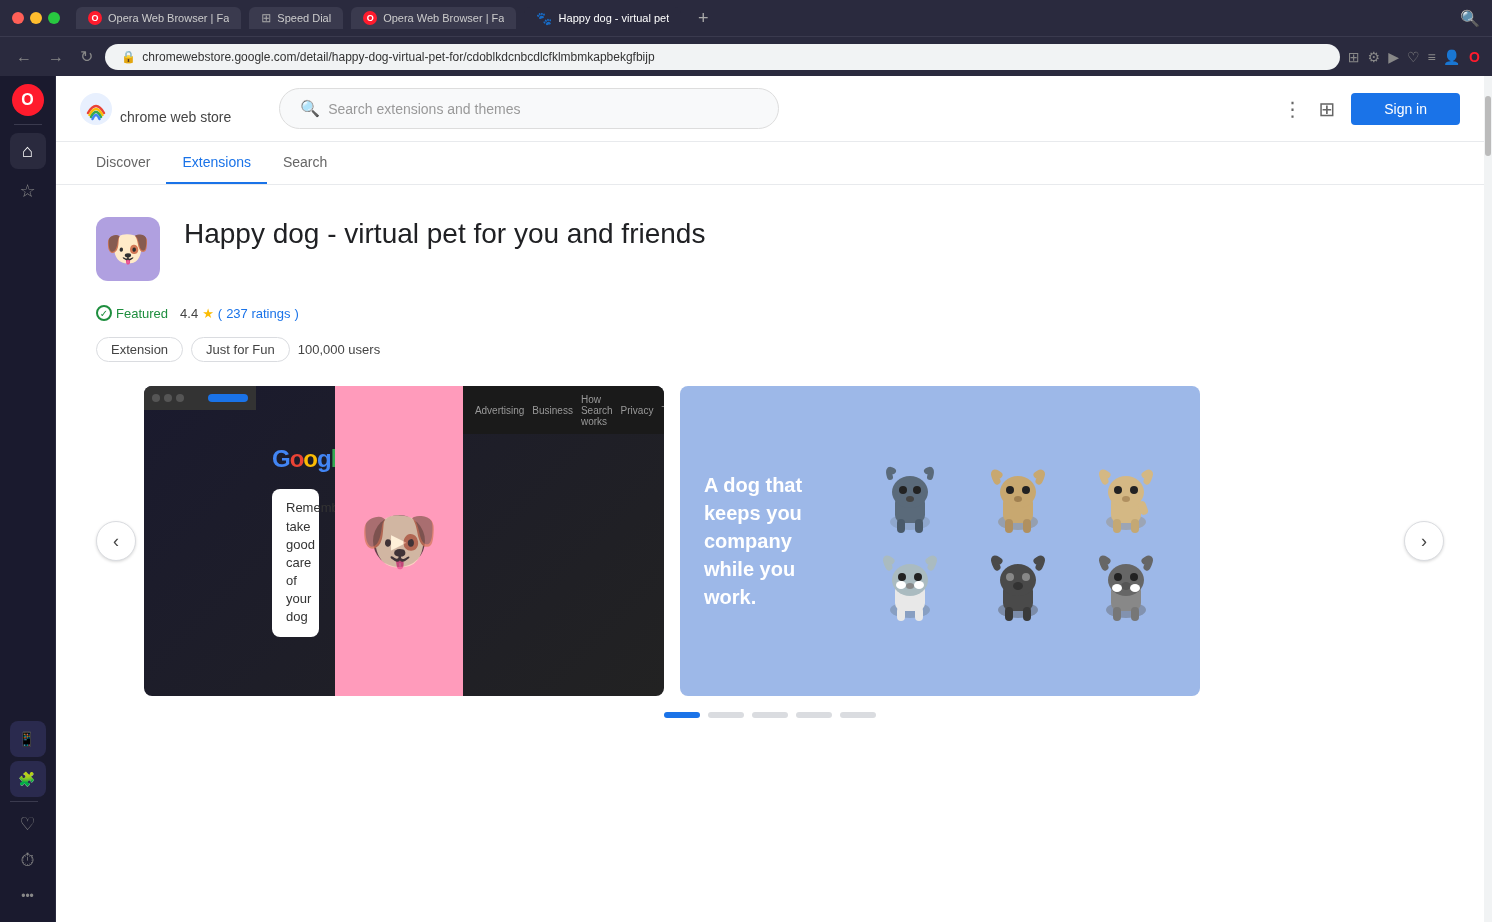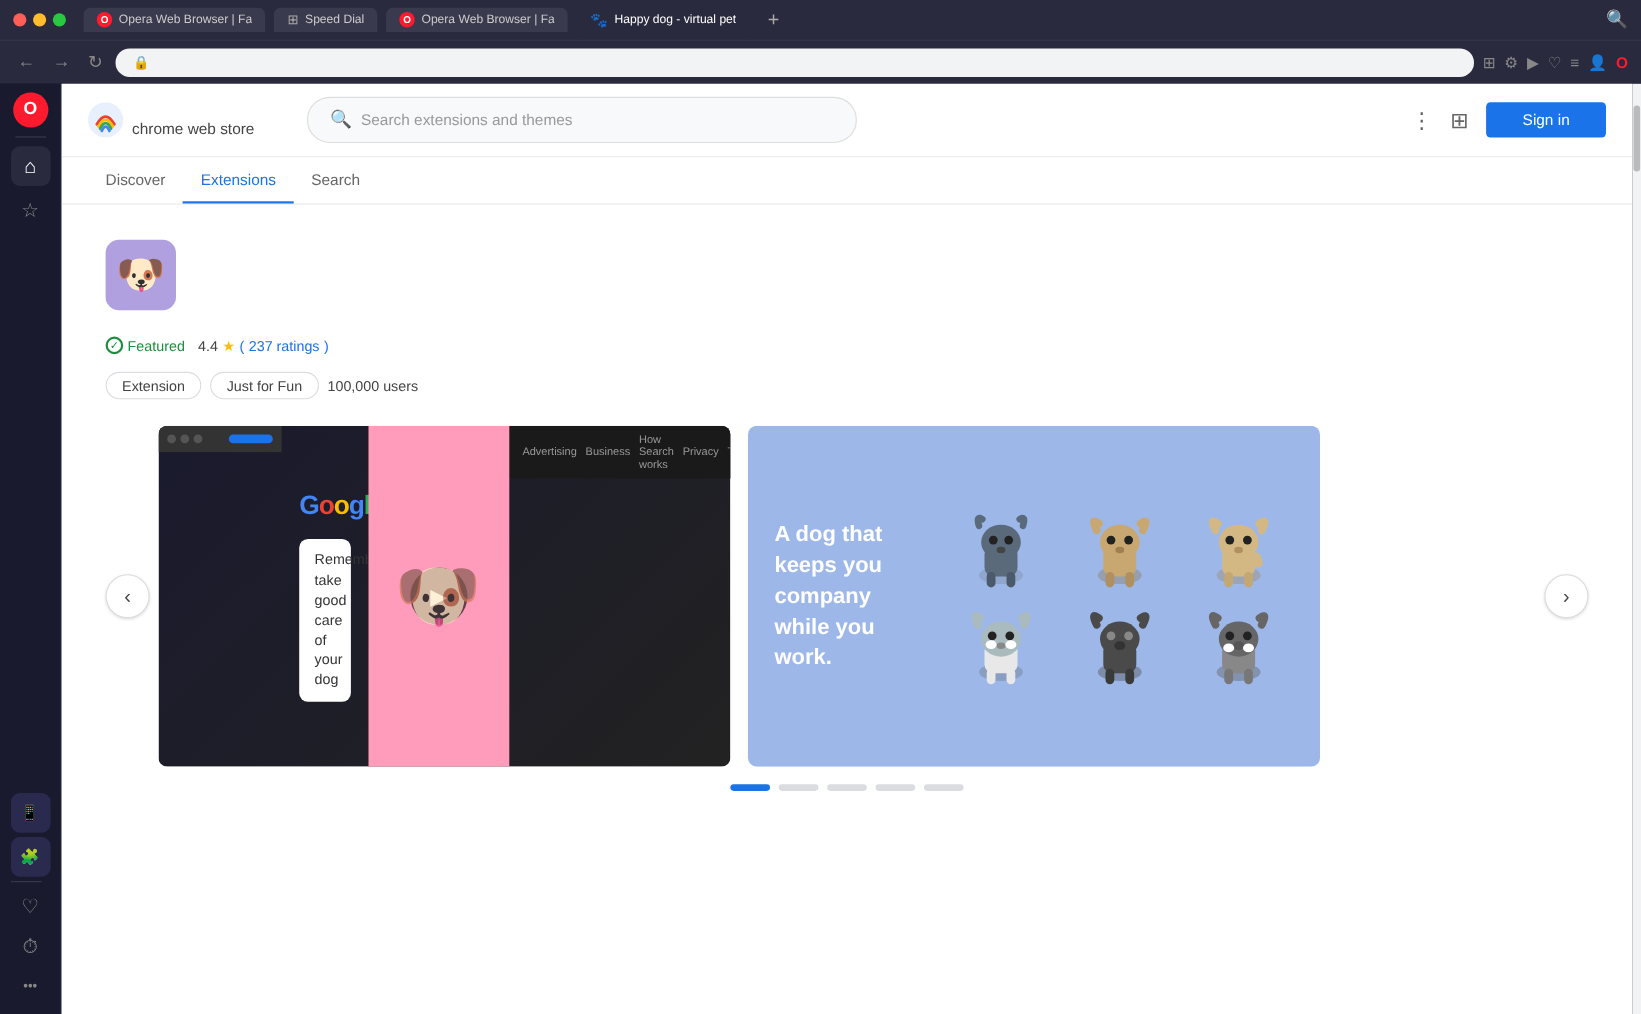--- a/index.html
+++ b/index.html
@@ -157,20 +157,21 @@
     <span class="search-icon-title" style="margin-left:auto;">🔍</span>
   </div>
 
   <div class="address-bar">
     <button class="nav-btn">←</button>
     <button class="nav-btn">→</button>
     <button class="nav-btn">↻</button>
 
     <div class="addr-url-bar" style="display:flex;align-items:center;gap:6px;">
       <span style="color:#555;font-size:12px;">🔒</span>
+      <span style="font-size:12px;color:#333;">chromewebstore.google.com/detail/happy-dog-virtual-pet-for/cdoblkdcnbcdlcfklmbmkapbekgfbijp</span>
     </div>
 
     <div class="address-bar-right">
       <span class="addr-icon">⊞</span>
       <span class="addr-icon">⚙</span>
       <span class="addr-icon">▶</span>
       <span class="addr-icon">♡</span>
       <span class="addr-icon">≡</span>
       <span class="addr-icon">👤</span>
       <span class="addr-icon" style="color:#ff1b2d;font-weight:bold;">O</span>
@@ -245,20 +246,23 @@
           <a class="cws-nav-item">Search</a>
         </div>
 
         <div class="ext-detail">
           <div class="ext-header">
 
             <div class="ext-icon">
               <span class="ext-icon-inner">🐶</span>
             </div>
 
+            <div class="ext-title-area">
+              <h1 class="ext-title">Happy dog - virtual pet for you and friends</h1>
+            </div>
 
           </div>
 
           <div class="ext-meta">
             <div class="ext-featured">
               <div class="ext-featured-icon">✓</div>
               <span>Featured</span>
             </div>
             <div class="ext-rating">
               <span>4.4</span>

